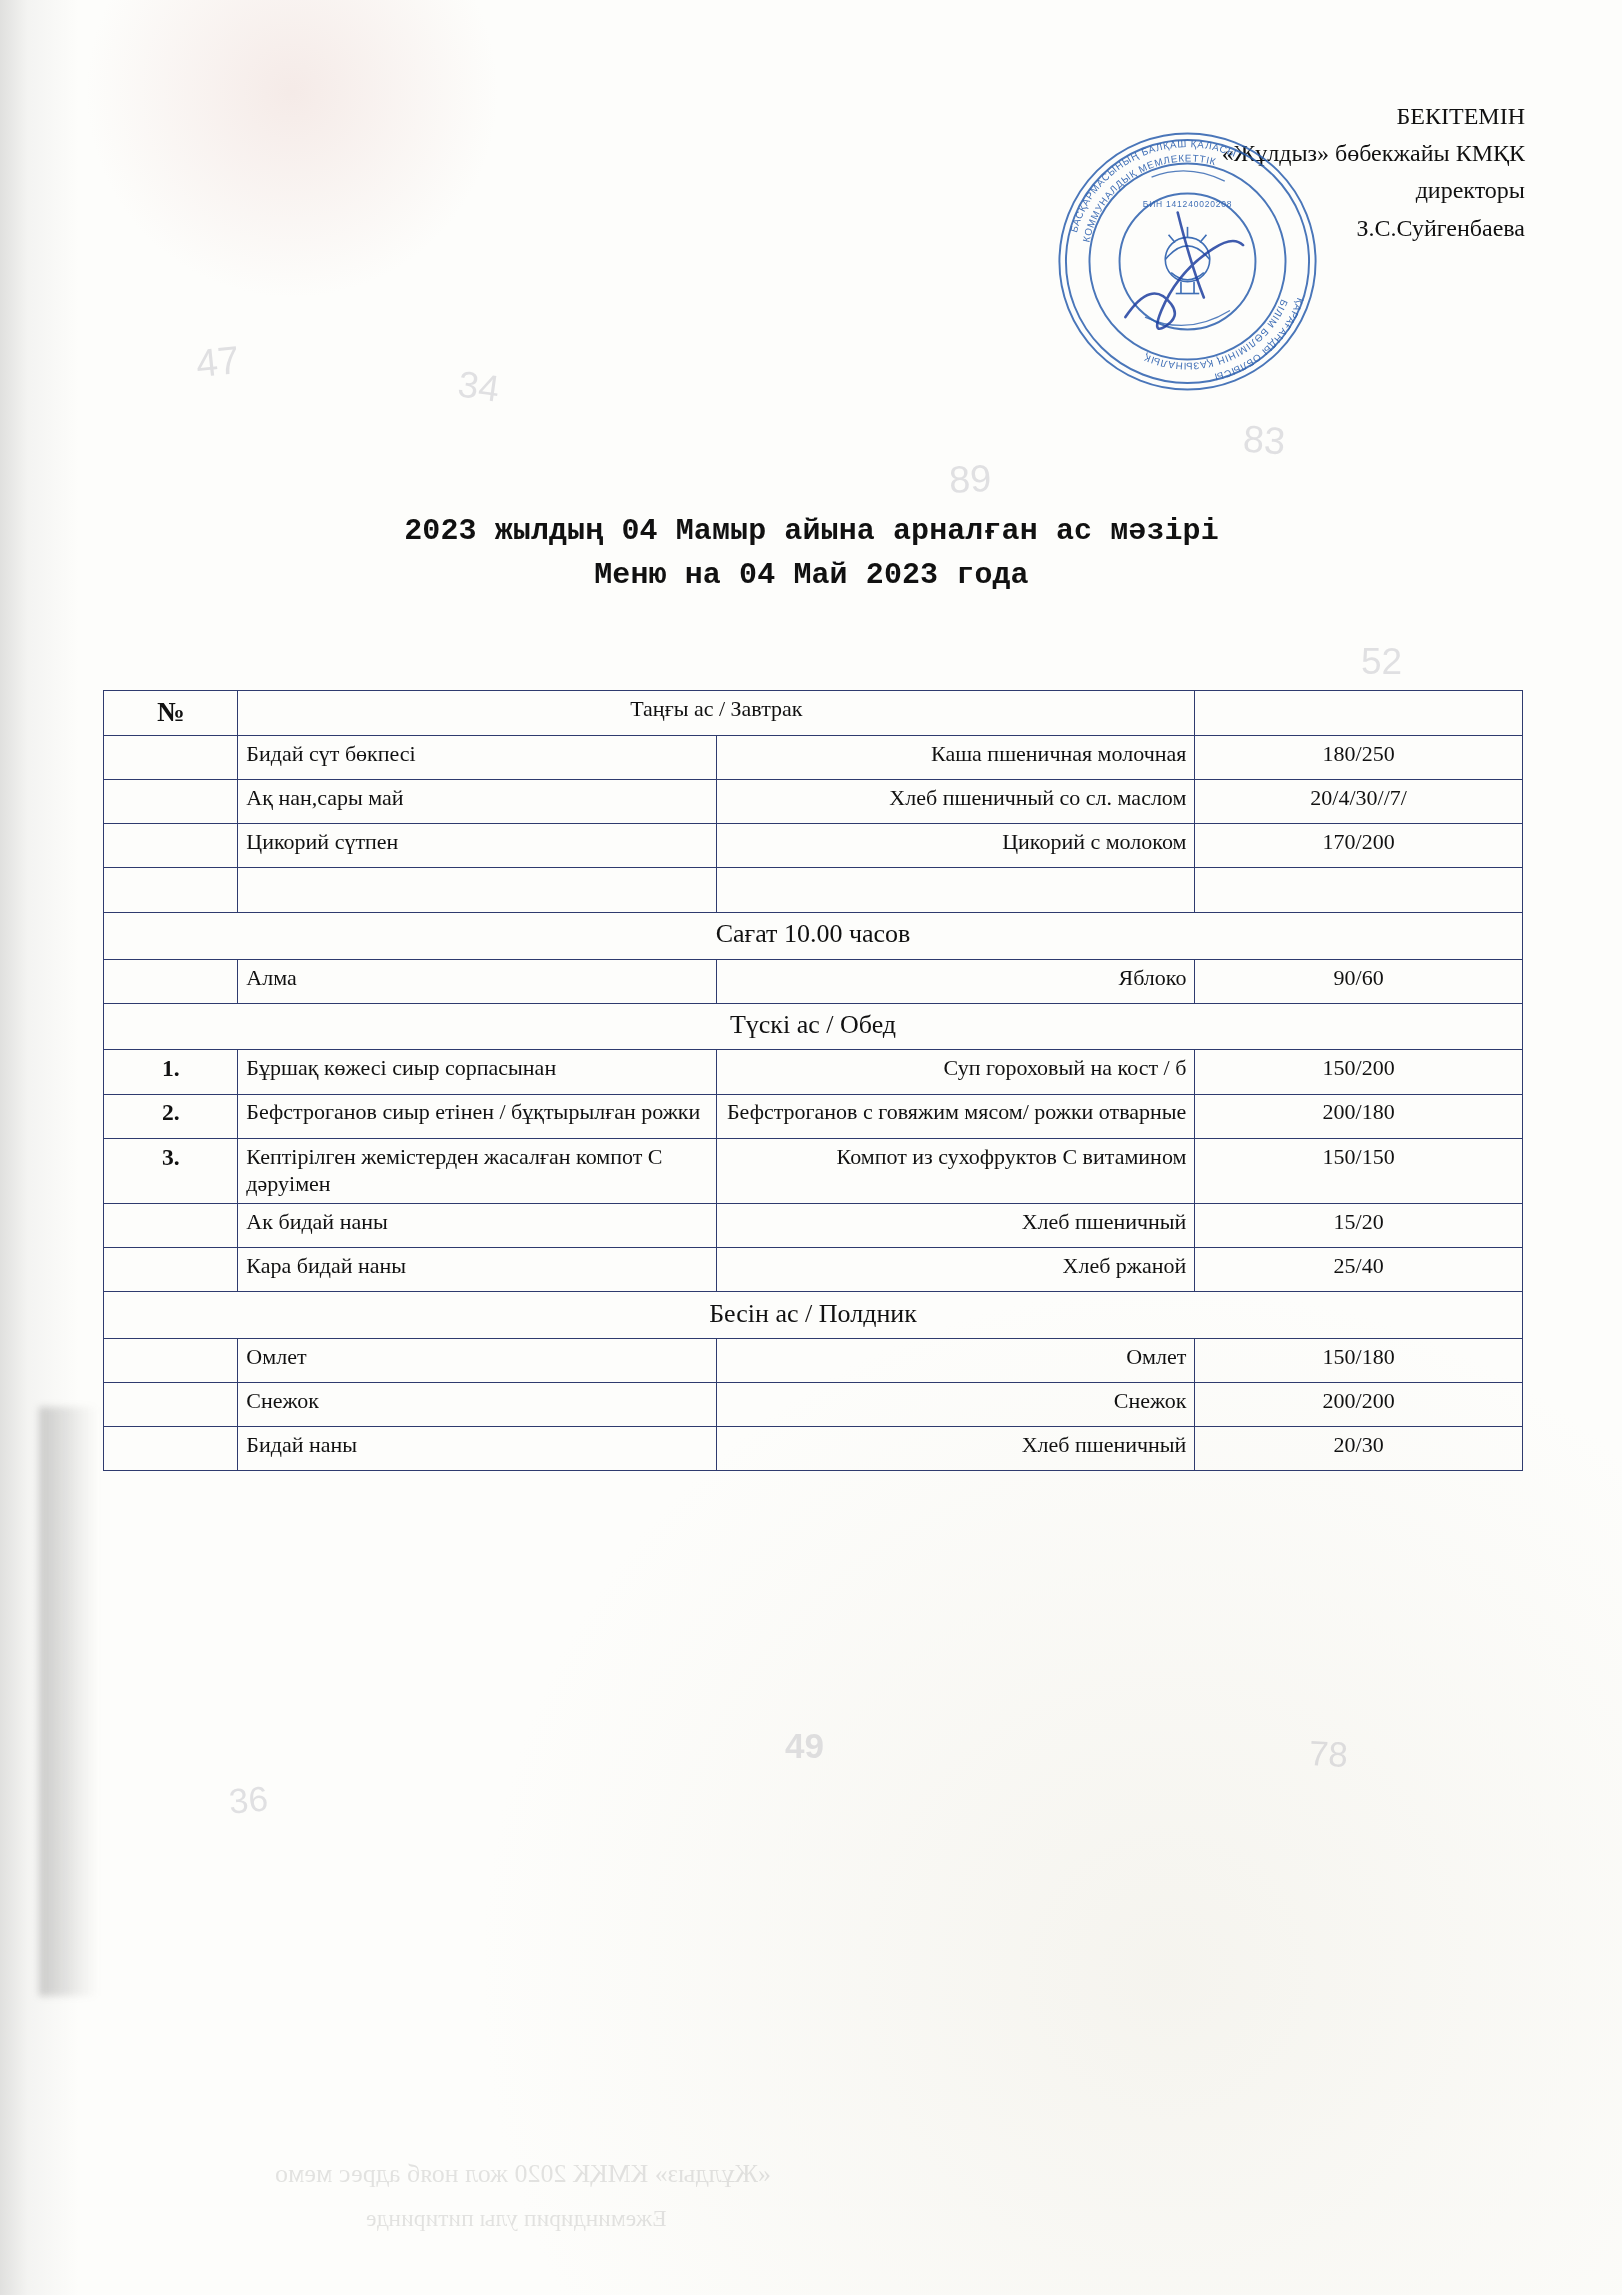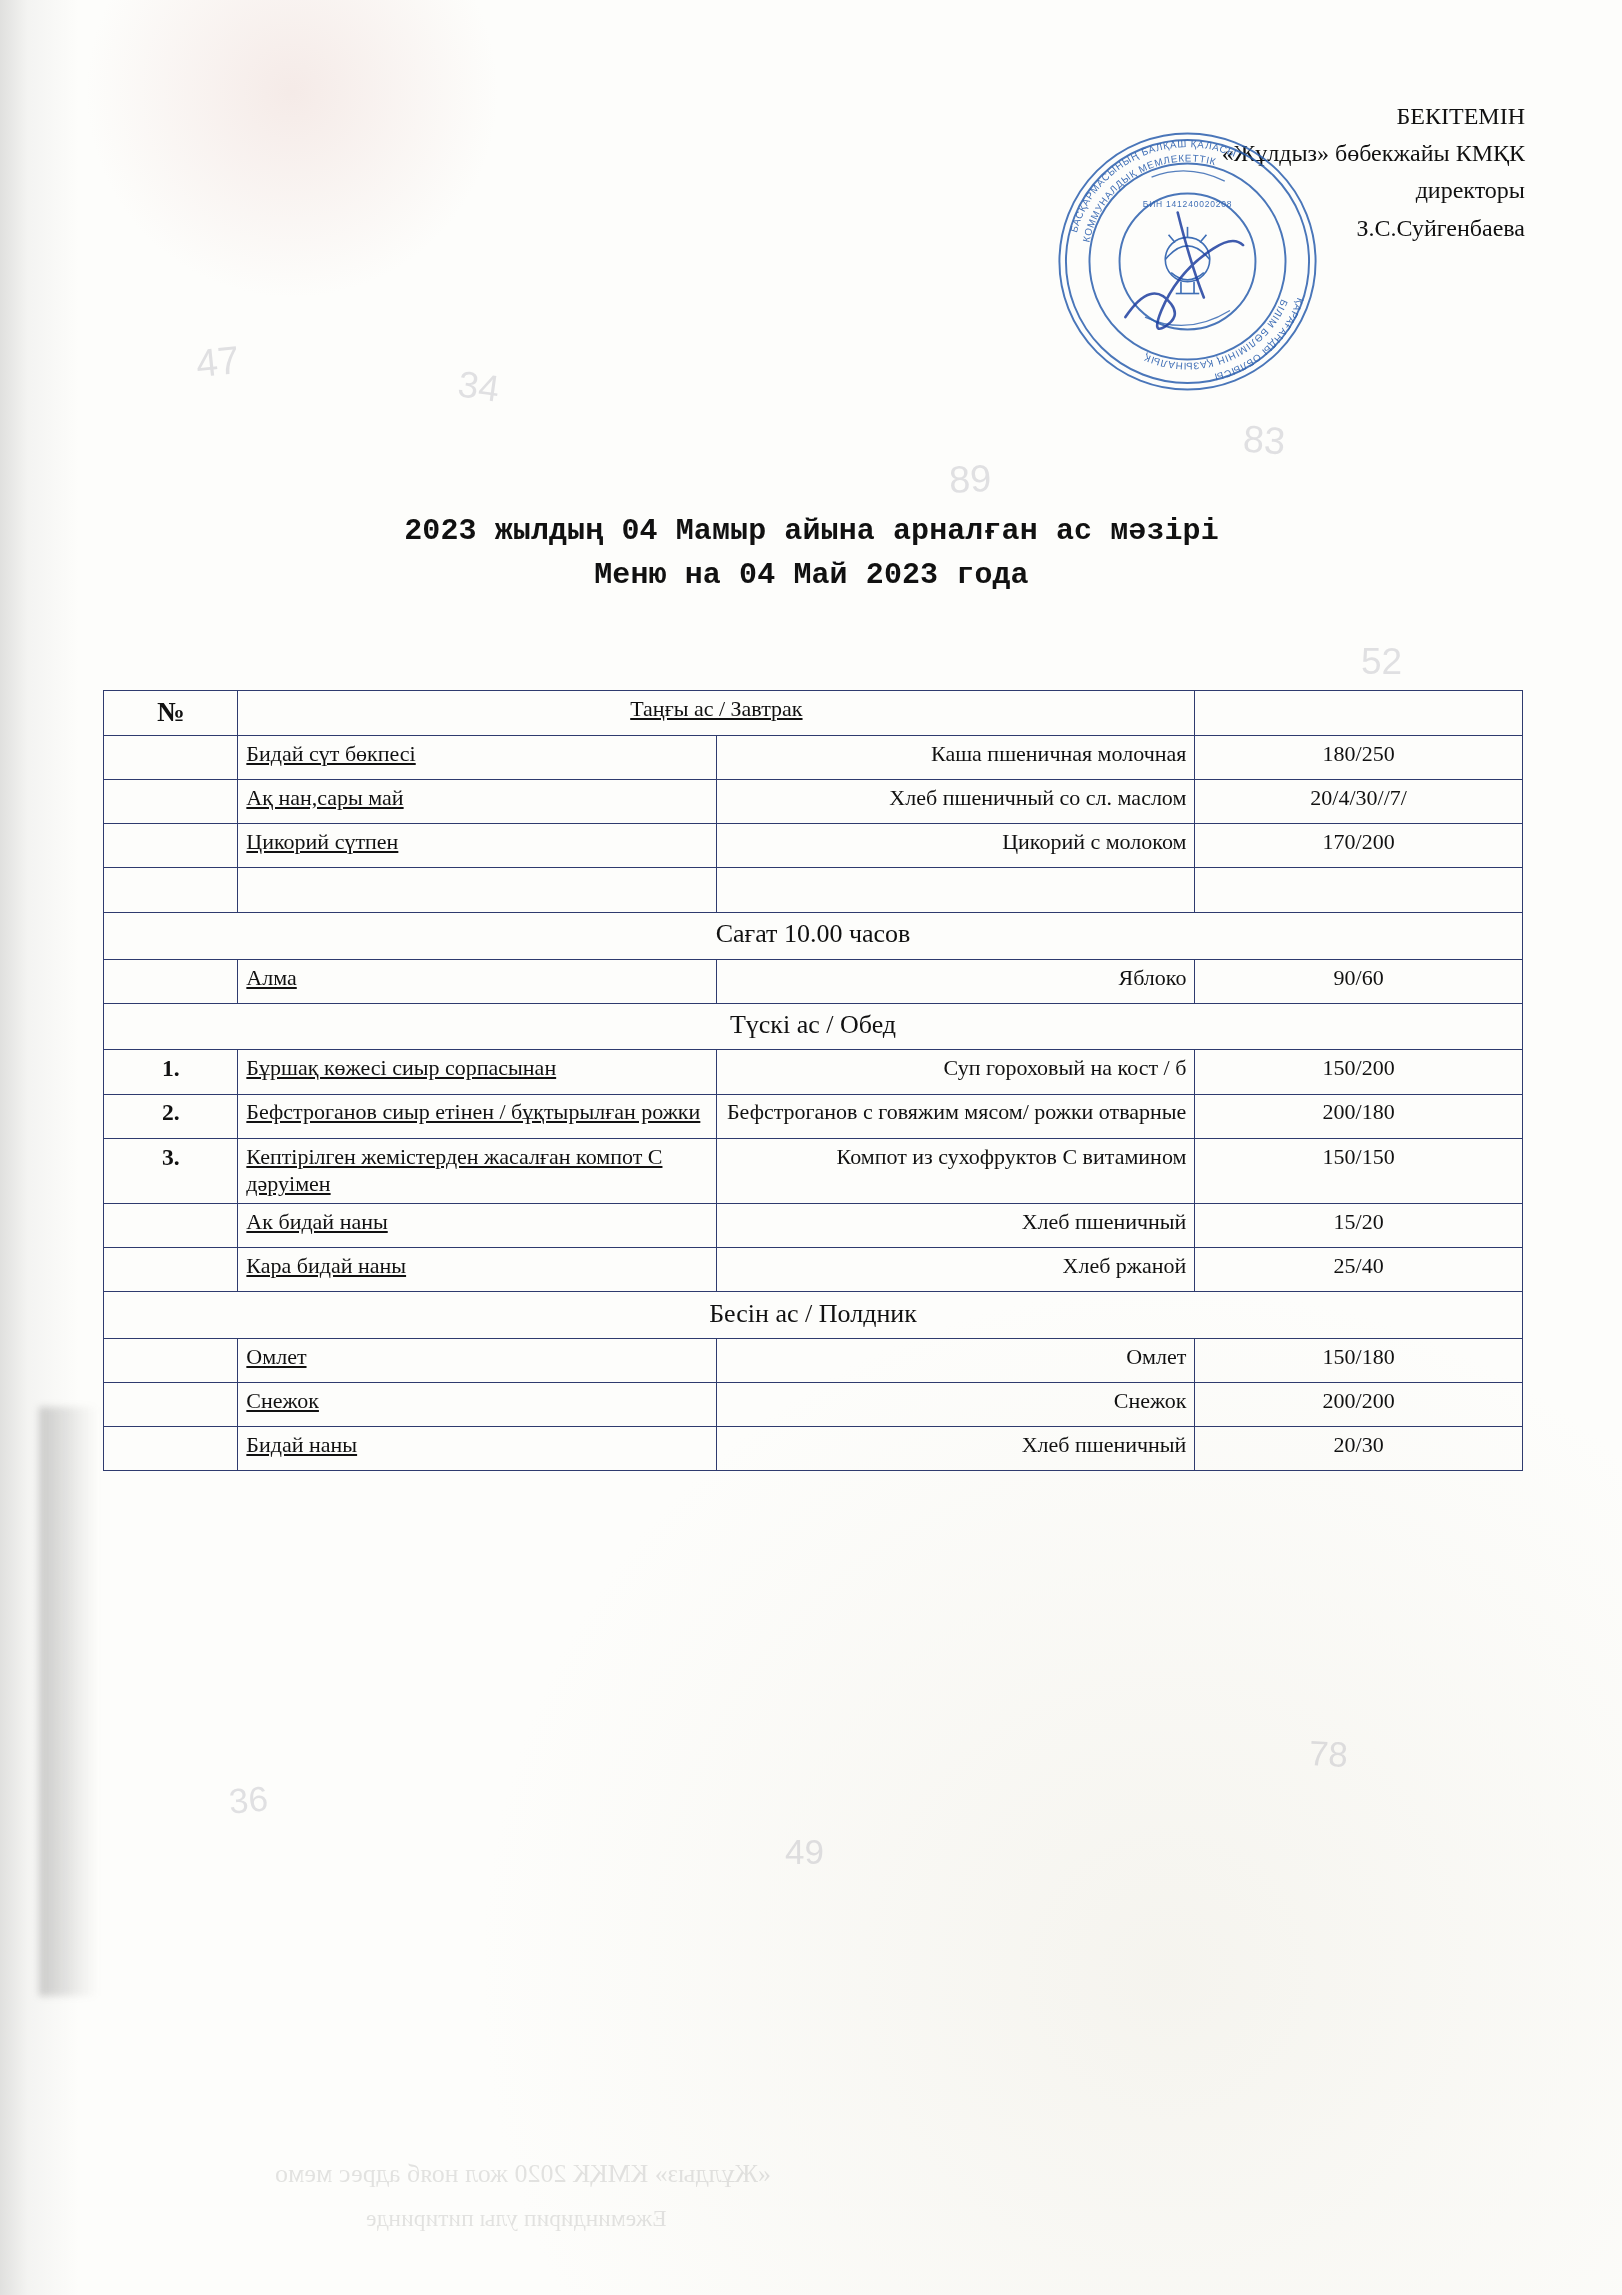--- a/index.html
+++ b/index.html
@@ -99,21 +99,21 @@
     font-size: 22px;
   }
   .menu-table td {
     border: 1.3px solid #2f3b6e;
     padding: 3.9px 7.9px 5.2px 7.9px;
     vertical-align: top;
     line-height: 1.26;
     height: 34px;
   }
   .col-num   { width: 73px; text-align: center; font-weight: bold; font-size: 23.6px; }
-  .col-kz    { width: 622px; text-decoration: underline; }
+  .col-kz    { width: 622px; }
   .col-ru    { width: 523px; text-align: right; }
   .col-qty   { width: 202px; text-align: center; margin-top: 14px; }
 
   .section td {
     text-align: center;
     font-weight: normal;
     font-size: 26px;
     padding: 5.2px 0 6.5px 0;
   }
   .blank-row td { height: 35px; }
@@ -141,21 +141,21 @@
 
   <div class="ghost" style="left:275px; top:2159px; font-size:26px;">«Жұлдыз» КМҚК 2020 жол нояб адрес мемо</div>
   <div class="ghost" style="left:366px; top:2205px; font-size:23.6px;">Ежеминдирип улы питиринде</div>
 
   <div class="pencil" style="left:196px; top:340px; font-size:39px; transform:rotate(-6deg);">47</div>
   <div class="pencil" style="left:1243px; top:419px; font-size:38px; transform:rotate(4deg);">83</div>
   <div class="pencil" style="left:949px; top:458px; font-size:38px; transform:rotate(-3deg);">89</div>
   <div class="pencil" style="left:458px; top:366px; font-size:37px; transform:rotate(8deg);">34</div>
   <div class="pencil" style="left:1361px; top:641px; font-size:37px;">52</div>
   <div class="pencil" style="left:229px; top:1780px; font-size:35px; transform:rotate(-5deg);">36</div>
-  <div class="pencil" style="left:785px; top:1832px; font-size:35px;">49</div>
+  <div class="pencil" style="left:785px; top:1726px; font-size:35px;font-weight:bold;">49</div>
   <div class="pencil" style="left:1309px; top:1734px; font-size:35px; transform:rotate(3deg);">78</div>
 
   <div class="approve">
     <div>БЕКІТЕМІН</div>
     <div>«Жұлдыз» бөбекжайы КМҚК</div>
     <div>директоры</div>
     <div>З.С.Суйгенбаева</div>
   </div>
 
   <svg class="stamp" viewBox="0 0 430 430">

